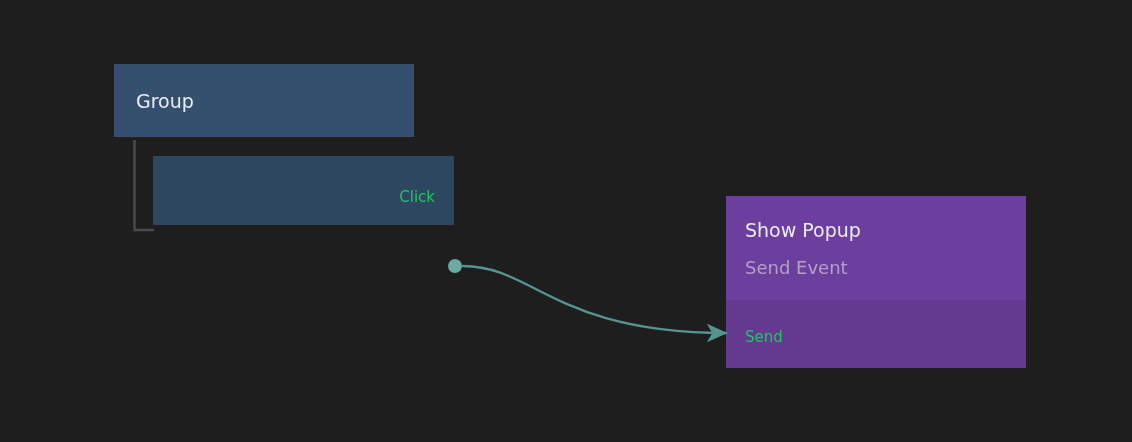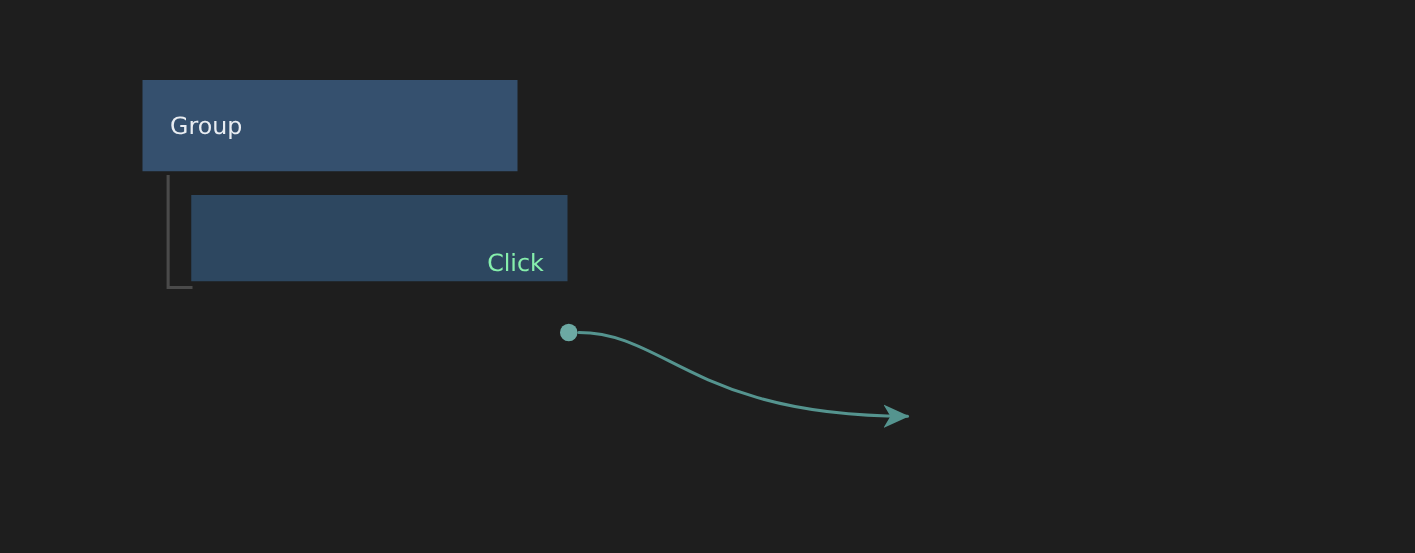--- a/index.html
+++ b/index.html
@@ -64,25 +64,24 @@
     position: absolute;
     color: #b3a1c6;
     font-size: 18px;
     line-height: 1;
     white-space: nowrap;
   }
 
   
   .port-label {
     position: absolute;
-    color: #86efac;
-    font-size: 19px;
+    color: #22c55e;
+    font-size: 15px;
     line-height: 1;
     white-space: nowrap;
-    margin-top: 12px;
   }
   .port-label.out {
     text-align: right;
   }
   .port-dot {
     position: absolute;
     width: 14px;
     height: 14px;
     border-radius: 50%;
     background: #6ca9a3;
@@ -121,20 +120,29 @@
   </div>
 
   <div class="node node-blue" style="left:153px; top:156px; width:301px; height:144px;">
     <div class="node-section body" style="height:69px;">
       <span class="port-label out" style="right:19px; top:34px;">Click</span>
     </div>
   </div>
 
   <span class="port-dot" style="left:448px; top:259px;"></span>
 
+  <div class="node node-purple" style="left:726px; top:196px; width:300px; height:172px;">
+    <div class="node-section head" style="height:104px;">
+      <span class="node-title" style="left:19px; top:25px;">Show Popup</span>
+      <span class="node-subtitle" style="left:19px; top:63px;">Send Event</span>
+    </div>
+    <div class="node-section body" style="height:68px;">
+      <span class="port-label in" style="left:19px; top:30px;">Send</span>
+    </div>
+  </div>
 
   <svg id="edges" viewBox="0 0 1132 442">
     <defs>
       <marker id="arrow-teal" markerWidth="9" markerHeight="9" refX="8" refY="4.5" orient="auto" markerUnits="strokeWidth">
         <path d="M 0 0.6 L 8.6 4.5 L 0 8.4 L 2.3 4.5 Z" fill="#55948f"></path>
       </marker>
     </defs>
     <path d="M 463 266 C 533 266 556 333 726 333" fill="none" stroke="#55948f" stroke-width="2.4" stroke-linecap="round" marker-end="url(#arrow-teal)"></path>
   </svg>
 

